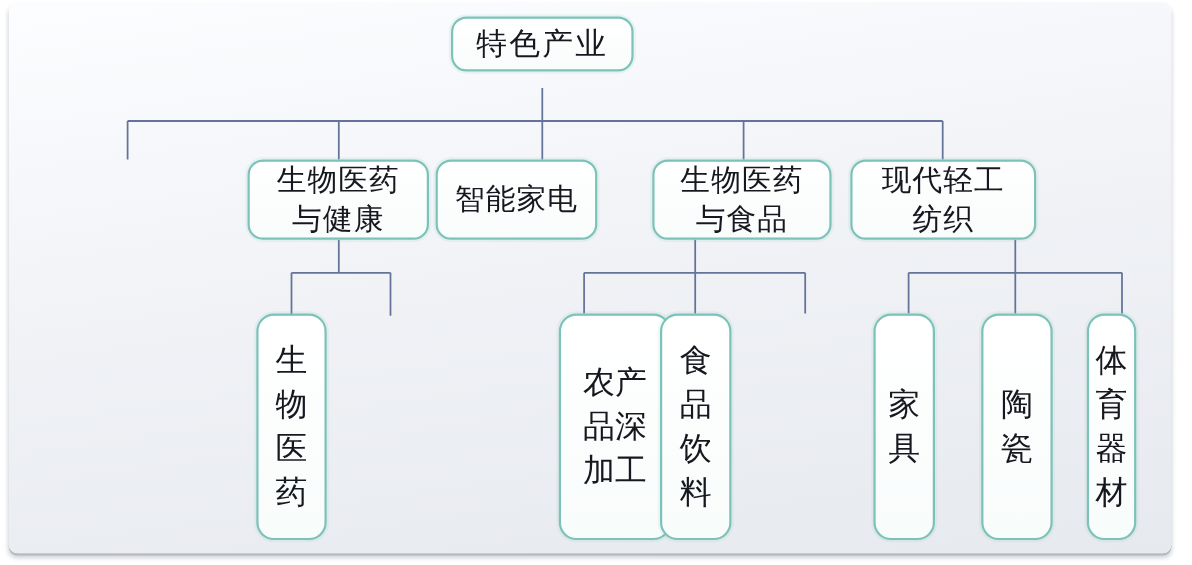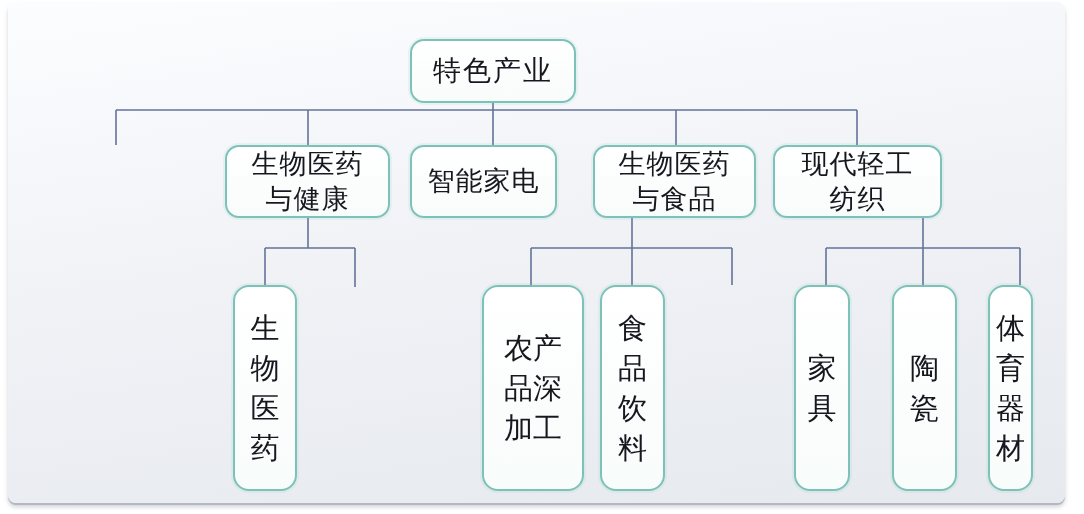--- a/index.html
+++ b/index.html
@@ -24,21 +24,21 @@
     box-sizing:border-box;
     border:2px solid var(--box-border,#7cc2b8);
     border-radius:14px;
     background:linear-gradient(180deg,#ffffff 0%,#f8fcfb 100%);
     box-shadow:0 0 0 2px rgba(124,194,184,.12);
     display:flex;align-items:center;justify-content:center;
     text-align:center;
     color:var(--text,#17171f);
     font-weight:500;
   }
-  .lvl1{top:15px;height:64px;font-size:28px;letter-spacing:2px;white-space:pre-line;margin-top:24px;}
+  .lvl1{top:15px;height:50px;font-size:28px;letter-spacing:2px;white-space:pre-line;}
   .lvl2{top:145px;height:73px;font-size:27px;line-height:1.28;letter-spacing:1px;white-space:pre-line;}
   .lvl3{
     top:285px;height:206px;
     font-size:29px;line-height:1.38;letter-spacing:0;
     border-radius:16px;
     padding:0 14px;
     word-break:break-all;
   }
 </style>
 </head>
@@ -59,37 +59,37 @@
   </svg>
 
   <div class="node lvl1" style="left:410px;width:166px">
     <span>特色产业</span>
   </div>
 
   <div class="node lvl2" style="left:225px;width:165px">
     <span>生物医药
 与健康</span>
   </div>
-  <div class="node lvl2" style="left:410px;width:147px">
+  <div class="node lvl2" style="left:396px;width:147px">
     <span>智能家电</span>
   </div>
   <div class="node lvl2" style="left:593px;width:163px">
     <span>生物医药
 与食品</span>
   </div>
   <div class="node lvl2" style="left:773px;width:169px">
     <span>现代轻工
 纺织</span>
   </div>
 
   <div class="node lvl3" style="left:233px;width:64px">
     <span>生物医药</span>
   </div>
 
-  <div class="node lvl3" style="left:482px;width:102px">
+  <div class="node lvl3" style="left:508px;width:102px">
     <span>农产品深加工</span>
   </div>
   <div class="node lvl3" style="left:600px;width:65px">
     <span>食品饮料</span>
   </div>
 
   <div class="node lvl3" style="left:794px;width:56px">
     <span>家具</span>
   </div>
   <div class="node lvl3" style="left:892px;width:65px">

